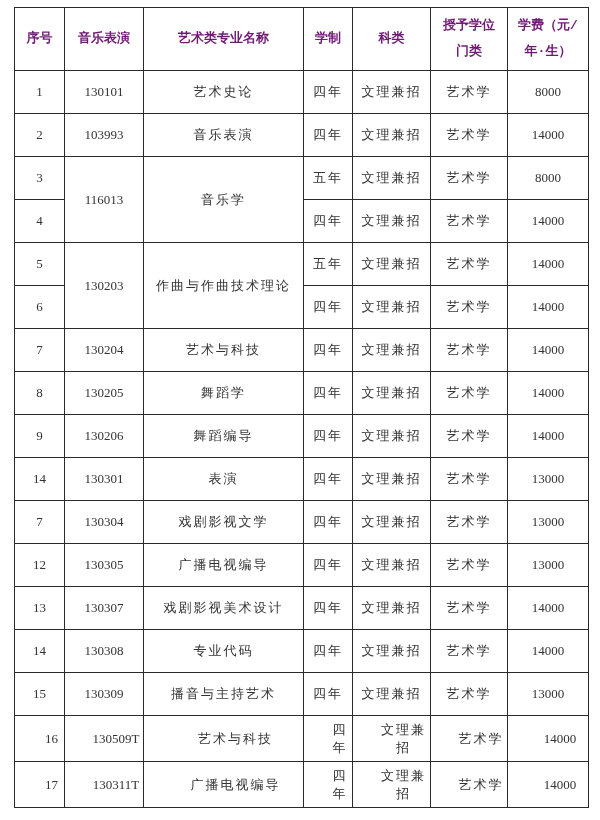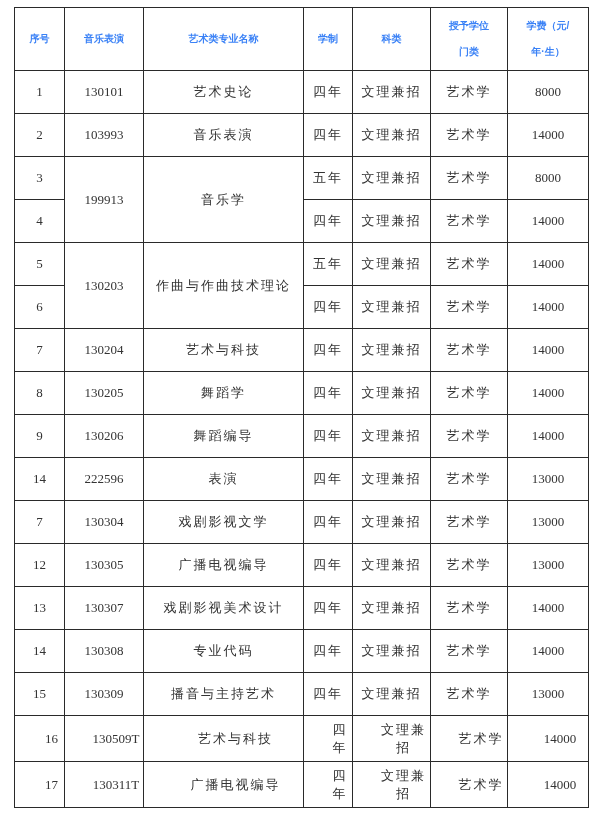--- a/index.html
+++ b/index.html
@@ -1,20 +1,20 @@
 <!DOCTYPE html>
 <html><head>
 <meta charset="utf-8">
 <style>
   html, body { margin: 0; padding: 0; background: #ffffff; }
   body { width: 600px; height: 820px; position: relative; overflow: hidden;
          font-family: "DejaVu Serif", "Liberation Serif", serif; color: #222; }
   table.majors { position: absolute; left: 14px; top: 7px; border-collapse: collapse; table-layout: fixed; width: 574px; }
   table.majors td, table.majors th { border: 1.5px solid #2a2a2a; text-align: center; vertical-align: middle; padding: 0; }
-  table.majors th { font-family: Liberation Sans, sans-serif; font-weight: bold; font-size: 10px; line-height: 26px; color: #3b82f6; height: 62px; }
+  table.majors th { font-family: Liberation Mono, monospace; font-weight: bold; font-size: 13px; line-height: 26px; color: #701a75; height: 62px; }
   table.majors td { font-size: 13px; height: 42px; color: #333; }
   td.cjk { font-family: "DejaVu Sans", "Liberation Sans", sans-serif; letter-spacing: 2px; font-size: 13px; }
   td.num { font-family: "Liberation Serif", "DejaVu Serif", serif; font-size: 14px; }
   tr.tall td { height: 45px; padding-left: 24px; }
 </style>
 </head>
 <body>
 
 <table class="majors">
   <colgroup>
@@ -51,21 +51,21 @@
       <td class="num">2</td>
       <td class="num">103993</td>
       <td class="cjk">音乐表演</td>
       <td class="cjk">四年</td>
       <td class="cjk">文理兼招</td>
       <td class="cjk">艺术学</td>
       <td class="num">14000</td>
     </tr>
     <tr>
       <td class="num">3</td>
-      <td class="num" rowspan="2">199913</td>
+      <td class="num" rowspan="2">116013</td>
       <td class="cjk" rowspan="2">音乐学</td>
       <td class="cjk">五年</td>
       <td class="cjk">文理兼招</td>
       <td class="cjk">艺术学</td>
       <td class="num">8000</td>
     </tr>
     <tr>
       <td class="num">4</td>
       <td class="cjk">四年</td>
       <td class="cjk">文理兼招</td>
@@ -110,21 +110,21 @@
       <td class="num">9</td>
       <td class="num">130206</td>
       <td class="cjk">舞蹈编导</td>
       <td class="cjk">四年</td>
       <td class="cjk">文理兼招</td>
       <td class="cjk">艺术学</td>
       <td class="num">14000</td>
     </tr>
     <tr>
       <td class="num">14</td>
-      <td class="num">222596</td>
+      <td class="num">130301</td>
       <td class="cjk">表演</td>
       <td class="cjk">四年</td>
       <td class="cjk">文理兼招</td>
       <td class="cjk">艺术学</td>
       <td class="num">13000</td>
     </tr>
     <tr>
       <td class="num">7</td>
       <td class="num">130304</td>
       <td class="cjk">戏剧影视文学</td>

